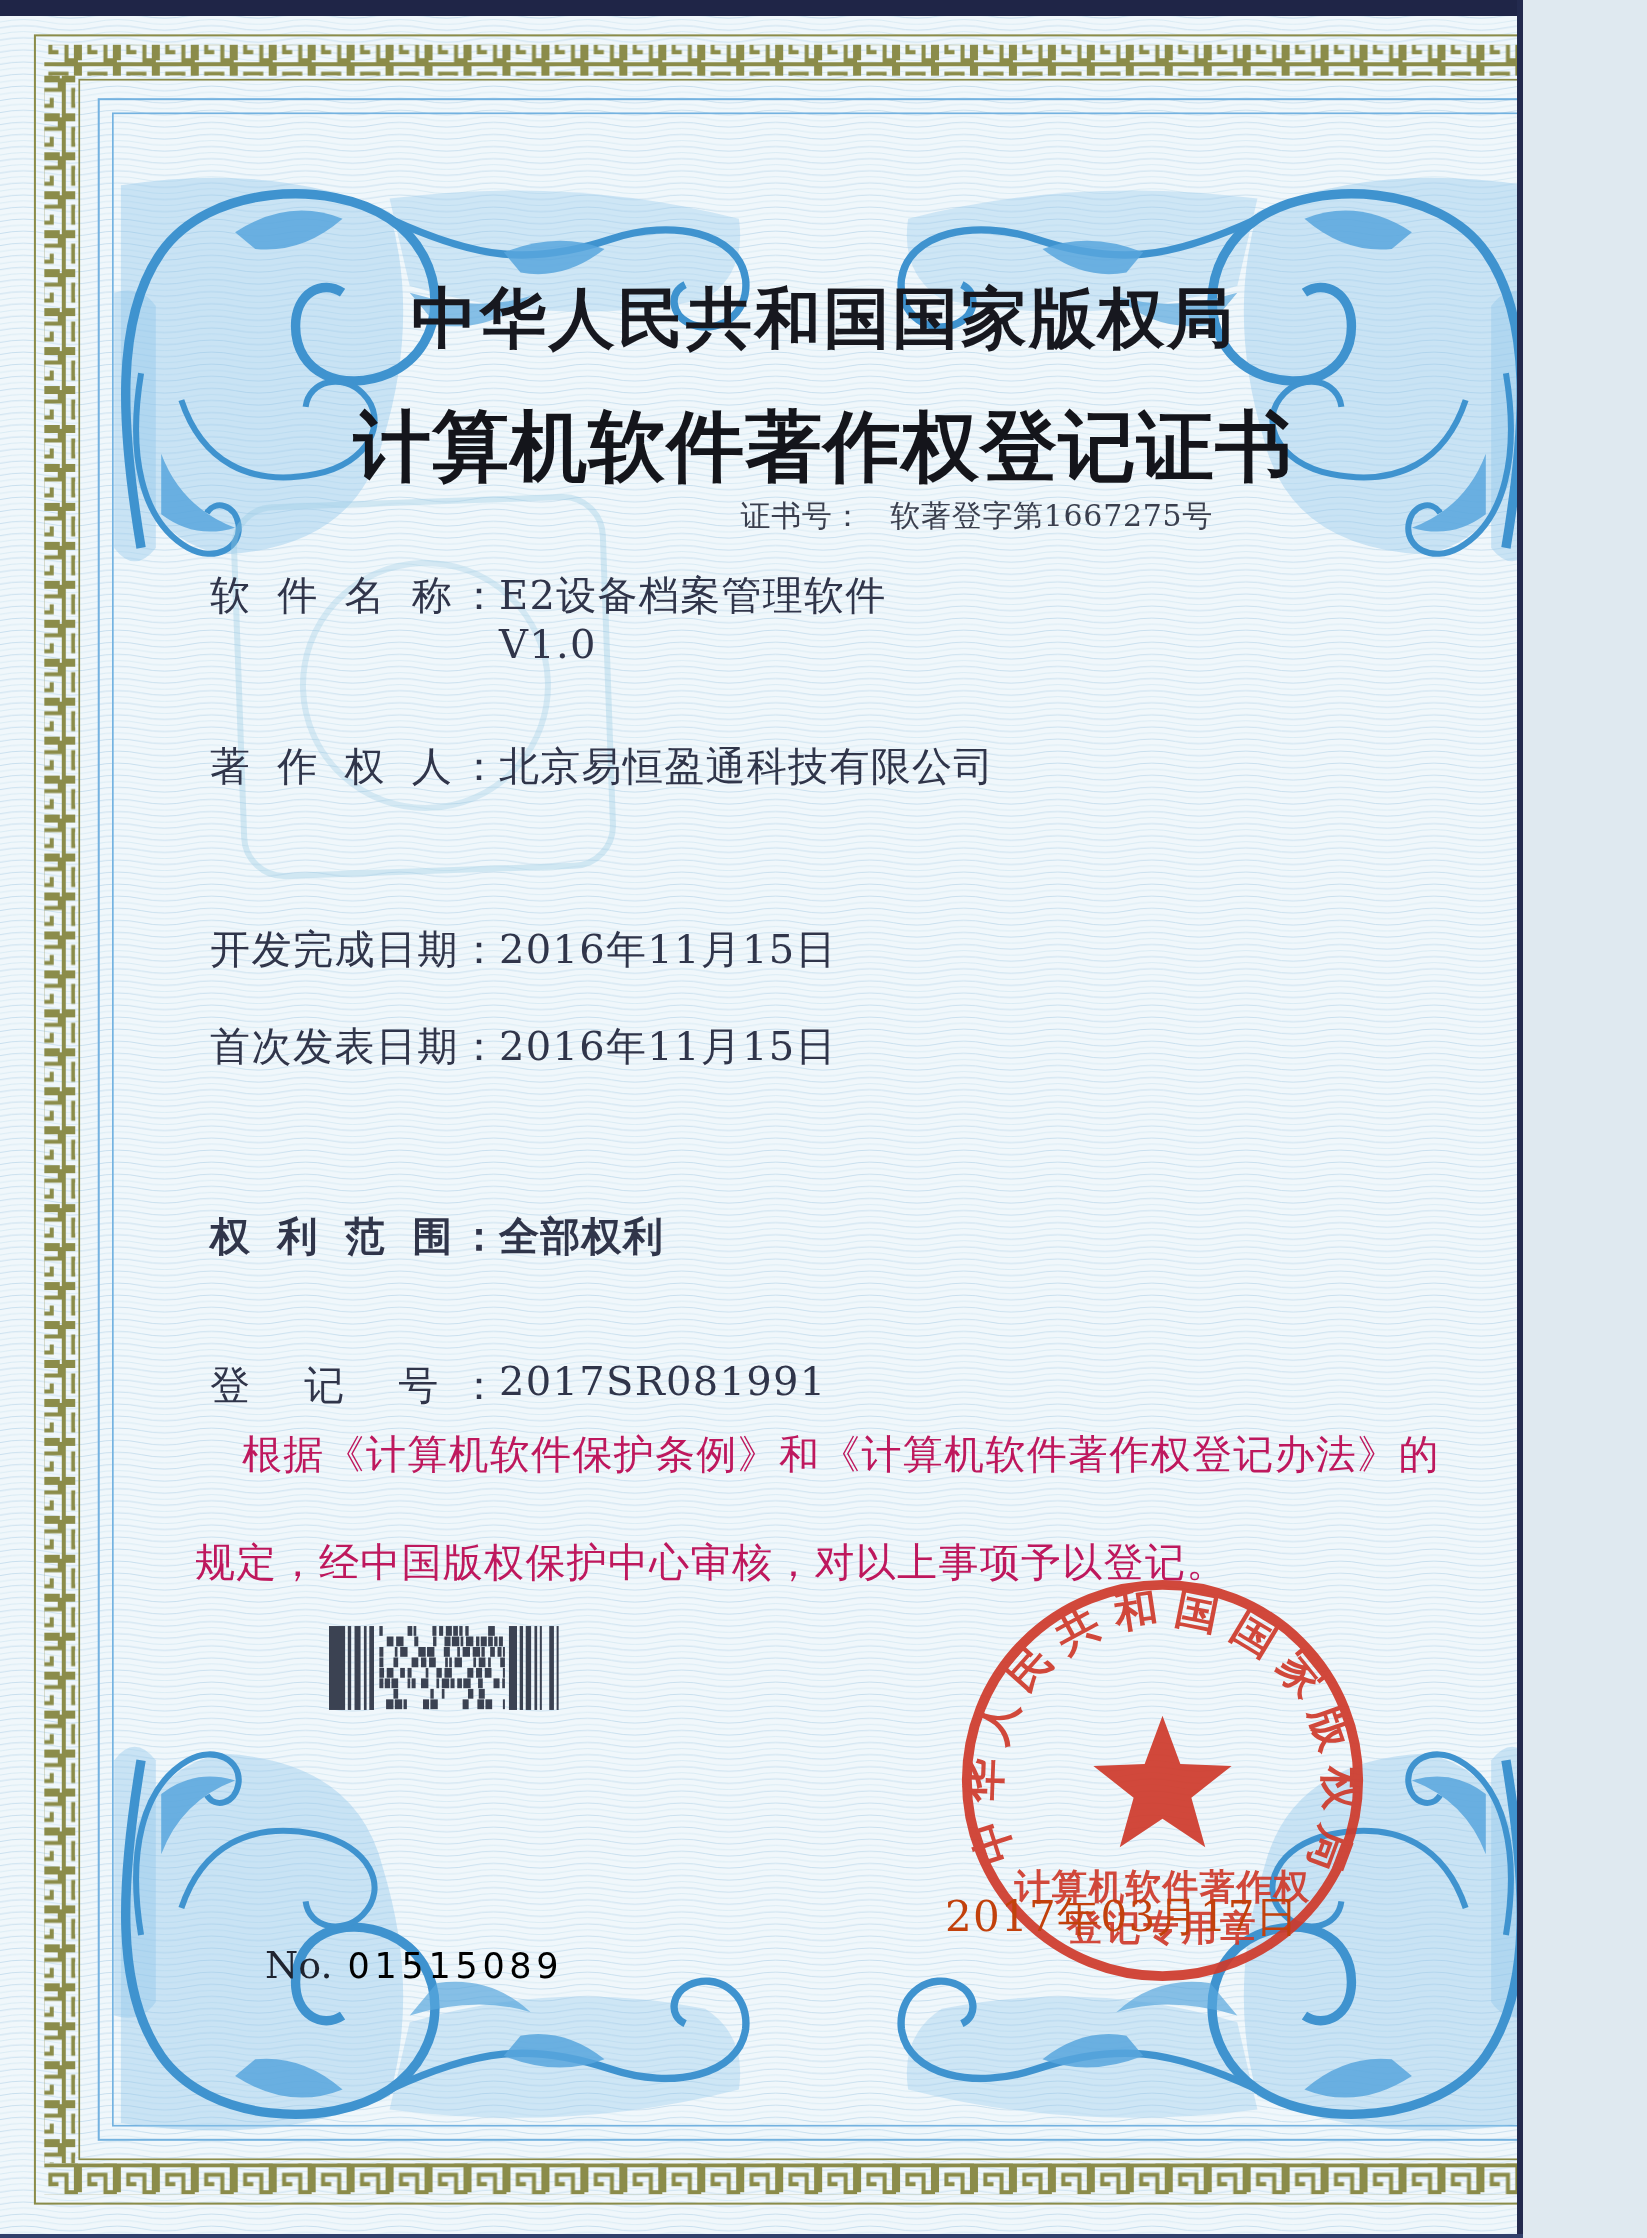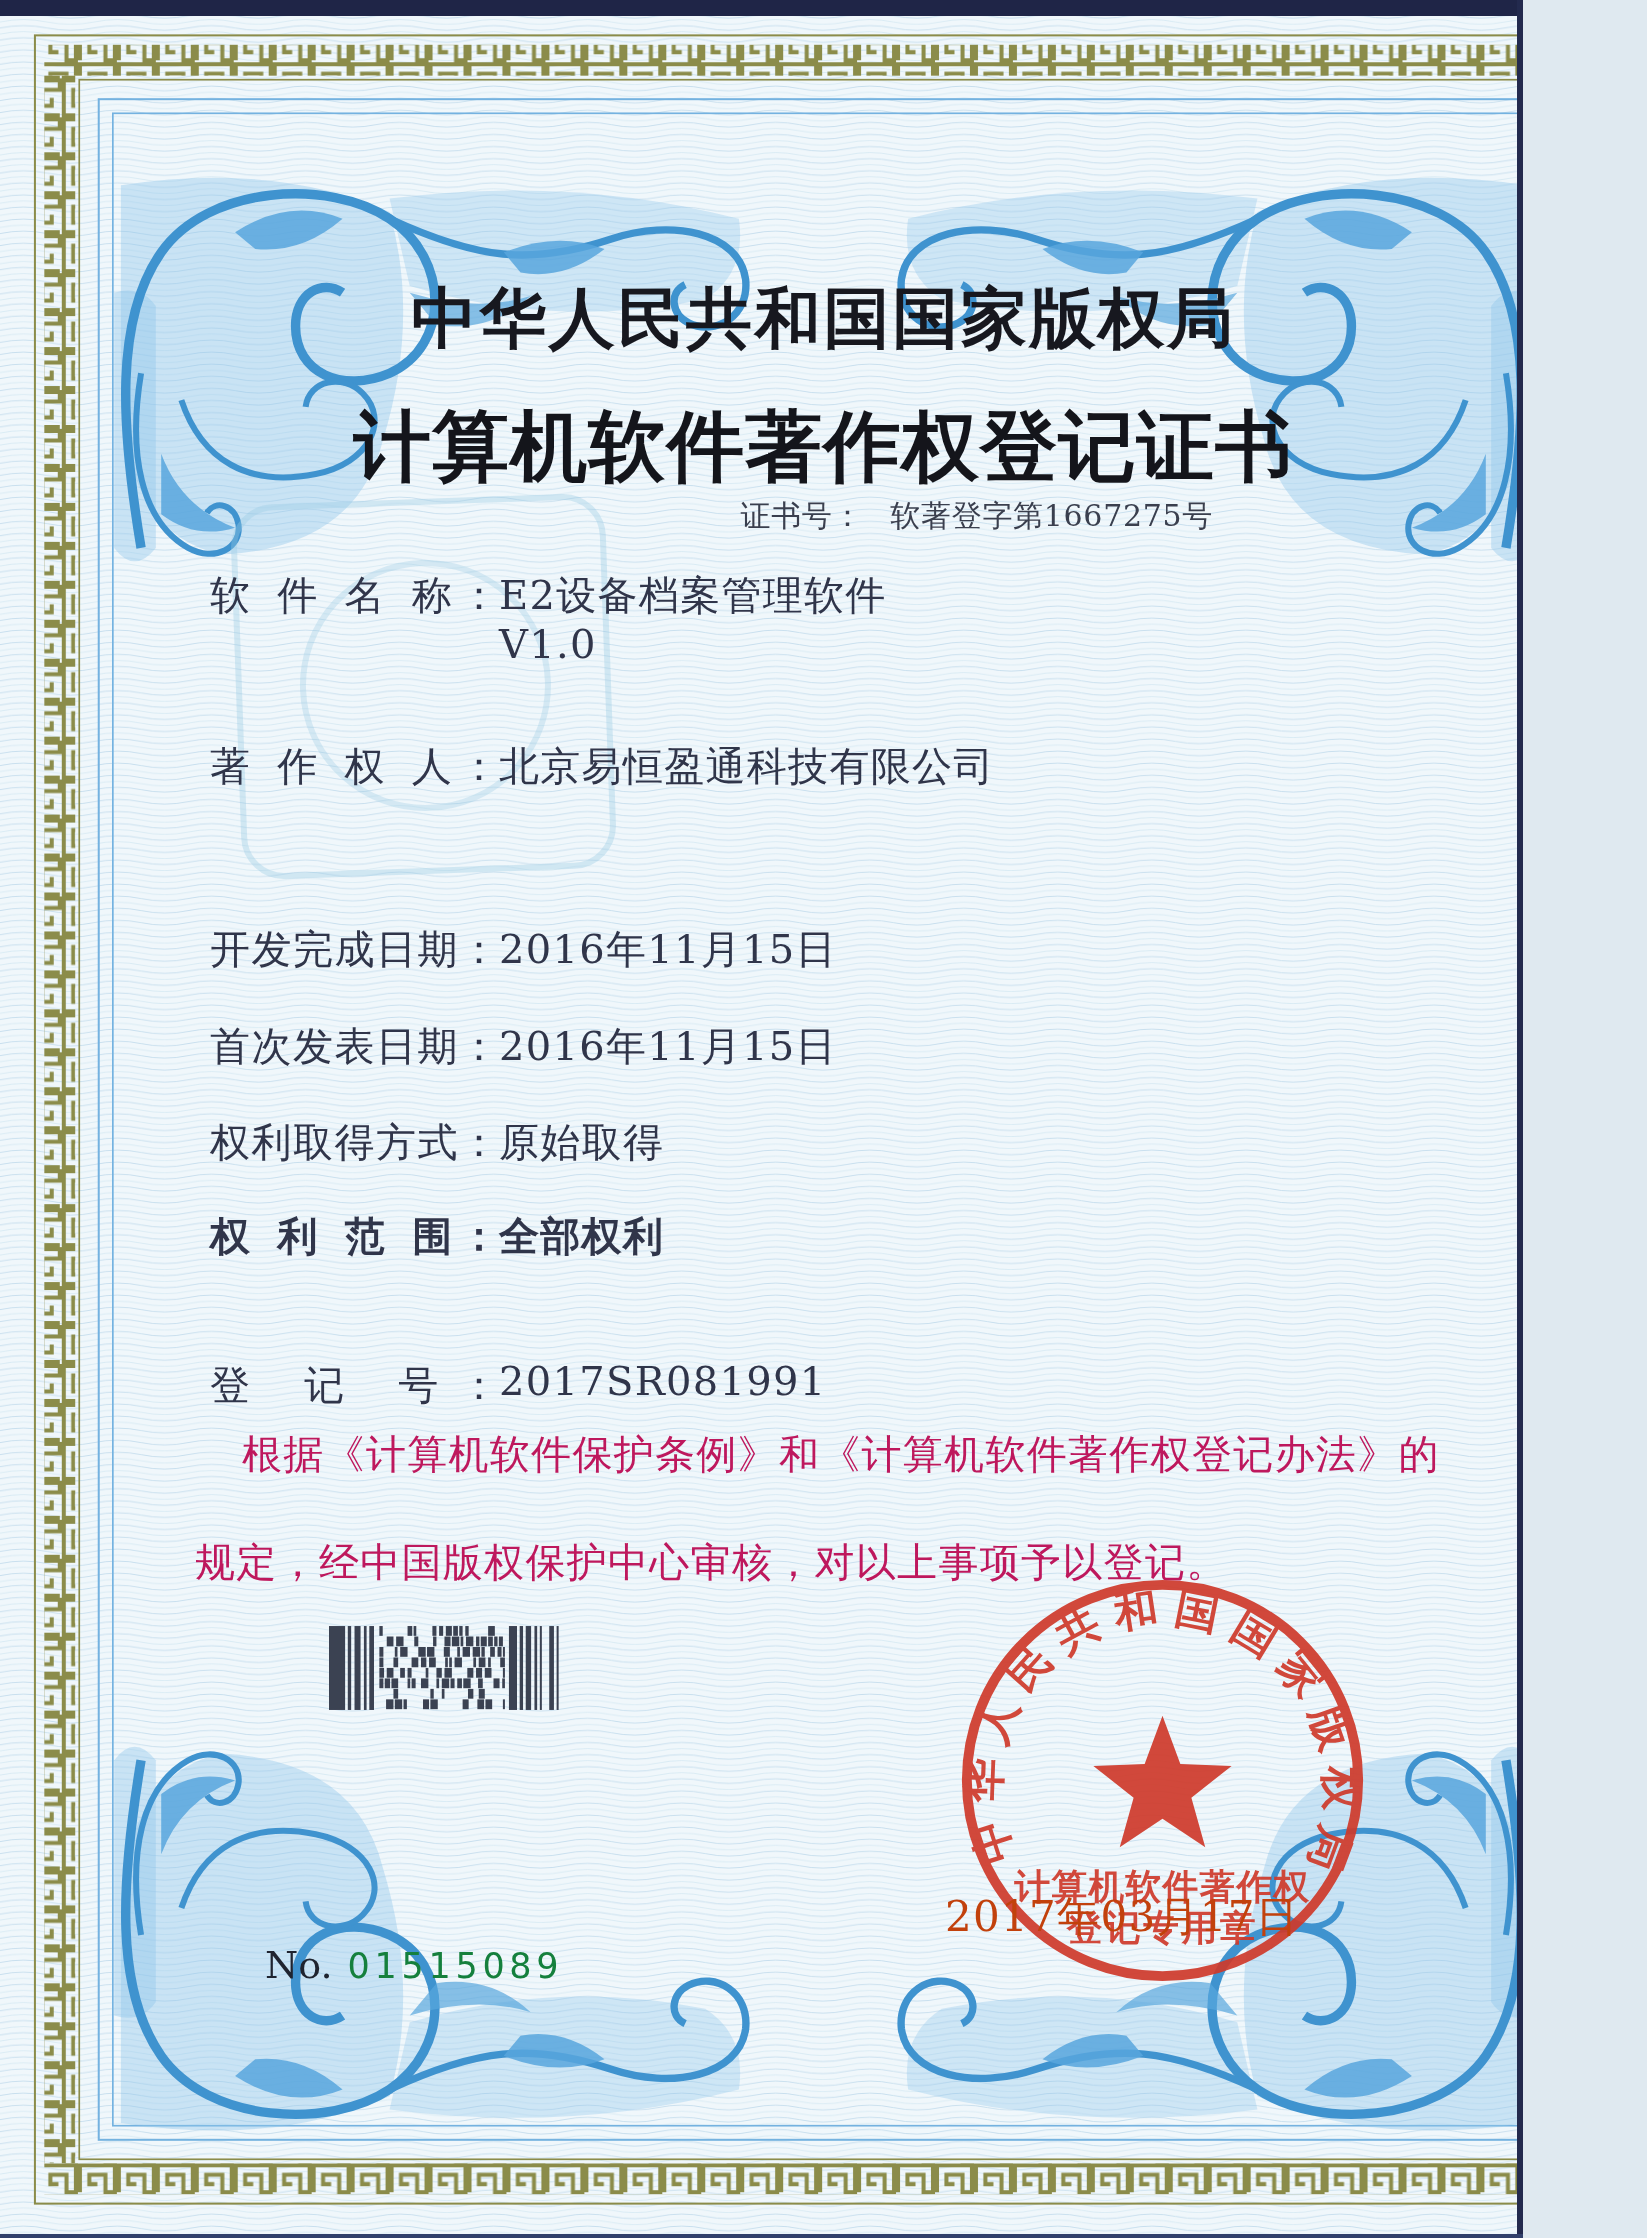--- a/index.html
+++ b/index.html
@@ -35,21 +35,21 @@
   .fvalue{display:inline-block;letter-spacing:1.3px;}
   .f0{top:568px;} .f0v2{left:499px;top:621px;font-size:40px;color:#30354a;z-index:3;letter-spacing:1.3px;}
   .f1{top:739px;} .f2{top:922px;} .f3{top:1019px;} .f4{top:1115px;} .f5{top:1209px;font-weight:bold;} .f6{top:1358px;}
   .stmt{font-size:40px;color:#be185d;letter-spacing:1.3px;white-space:nowrap;z-index:3;}
   .stmt1{left:242px;top:1427px;} .stmt2{left:195px;top:1535px;}
   .barcode{left:329px;top:1626px;z-index:3;}
   .seal{left:951px;top:1569px;z-index:4;opacity:.92;}
   .issue-date{left:945px;top:1889px;font-size:42px;letter-spacing:1.3px;color:#c2410c;z-index:5;white-space:nowrap;}
   .serial{left:265px;top:1943px;font-size:38px;z-index:3;white-space:nowrap;}
   .serial .no{color:#1f2430;}
-  .serial .num{color:#15803d;font-family:"DejaVu Sans","Liberation Sans",sans-serif;
+  .serial .num{color:#000000;font-family:"DejaVu Sans","Liberation Sans",sans-serif;
     font-size:35px;letter-spacing:4.7px;margin-left:15px;}
 </style>
 </head>
 <body>
 
 <div class="page">
 
   <svg class="abs bg-waves" width="1647" height="2239" aria-hidden="true" viewBox="0 0 2452 3332">
     <defs>
       <pattern id="wv" width="140" height="18" patternUnits="userSpaceOnUse">
@@ -113,23 +113,20 @@
   <div class="abs f0v2">V1.0</div>
 
   <div class="abs field f1">
     <span class="flabel">著 作 权 人：</span><span class="fvalue">北京易恒盈通科技有限公司</span>
   </div>
   <div class="abs field f2">
     <span class="flabel">开发完成日期：</span><span class="fvalue">2016年11月15日</span>
   </div>
   <div class="abs field f3">
     <span class="flabel">首次发表日期：</span><span class="fvalue">2016年11月15日</span>
-  </div>
-  <div class="abs field f4">
-    <span class="flabel">权利取得方式：</span><span class="fvalue">原始取得</span>
   </div>
   <div class="abs field f5">
     <span class="flabel">权 利 范 围：</span><span class="fvalue">全部权利</span>
   </div>
   <div class="abs field f6">
     <span class="flabel">登 记 号：</span><span class="fvalue">2017SR081991</span>
   </div>
 
   <div class="abs stmt stmt1">根据《计算机软件保护条例》和《计算机软件著作权登记办法》的</div>
   <div class="abs stmt stmt2">规定，经中国版权保护中心审核，对以上事项予以登记。</div>

